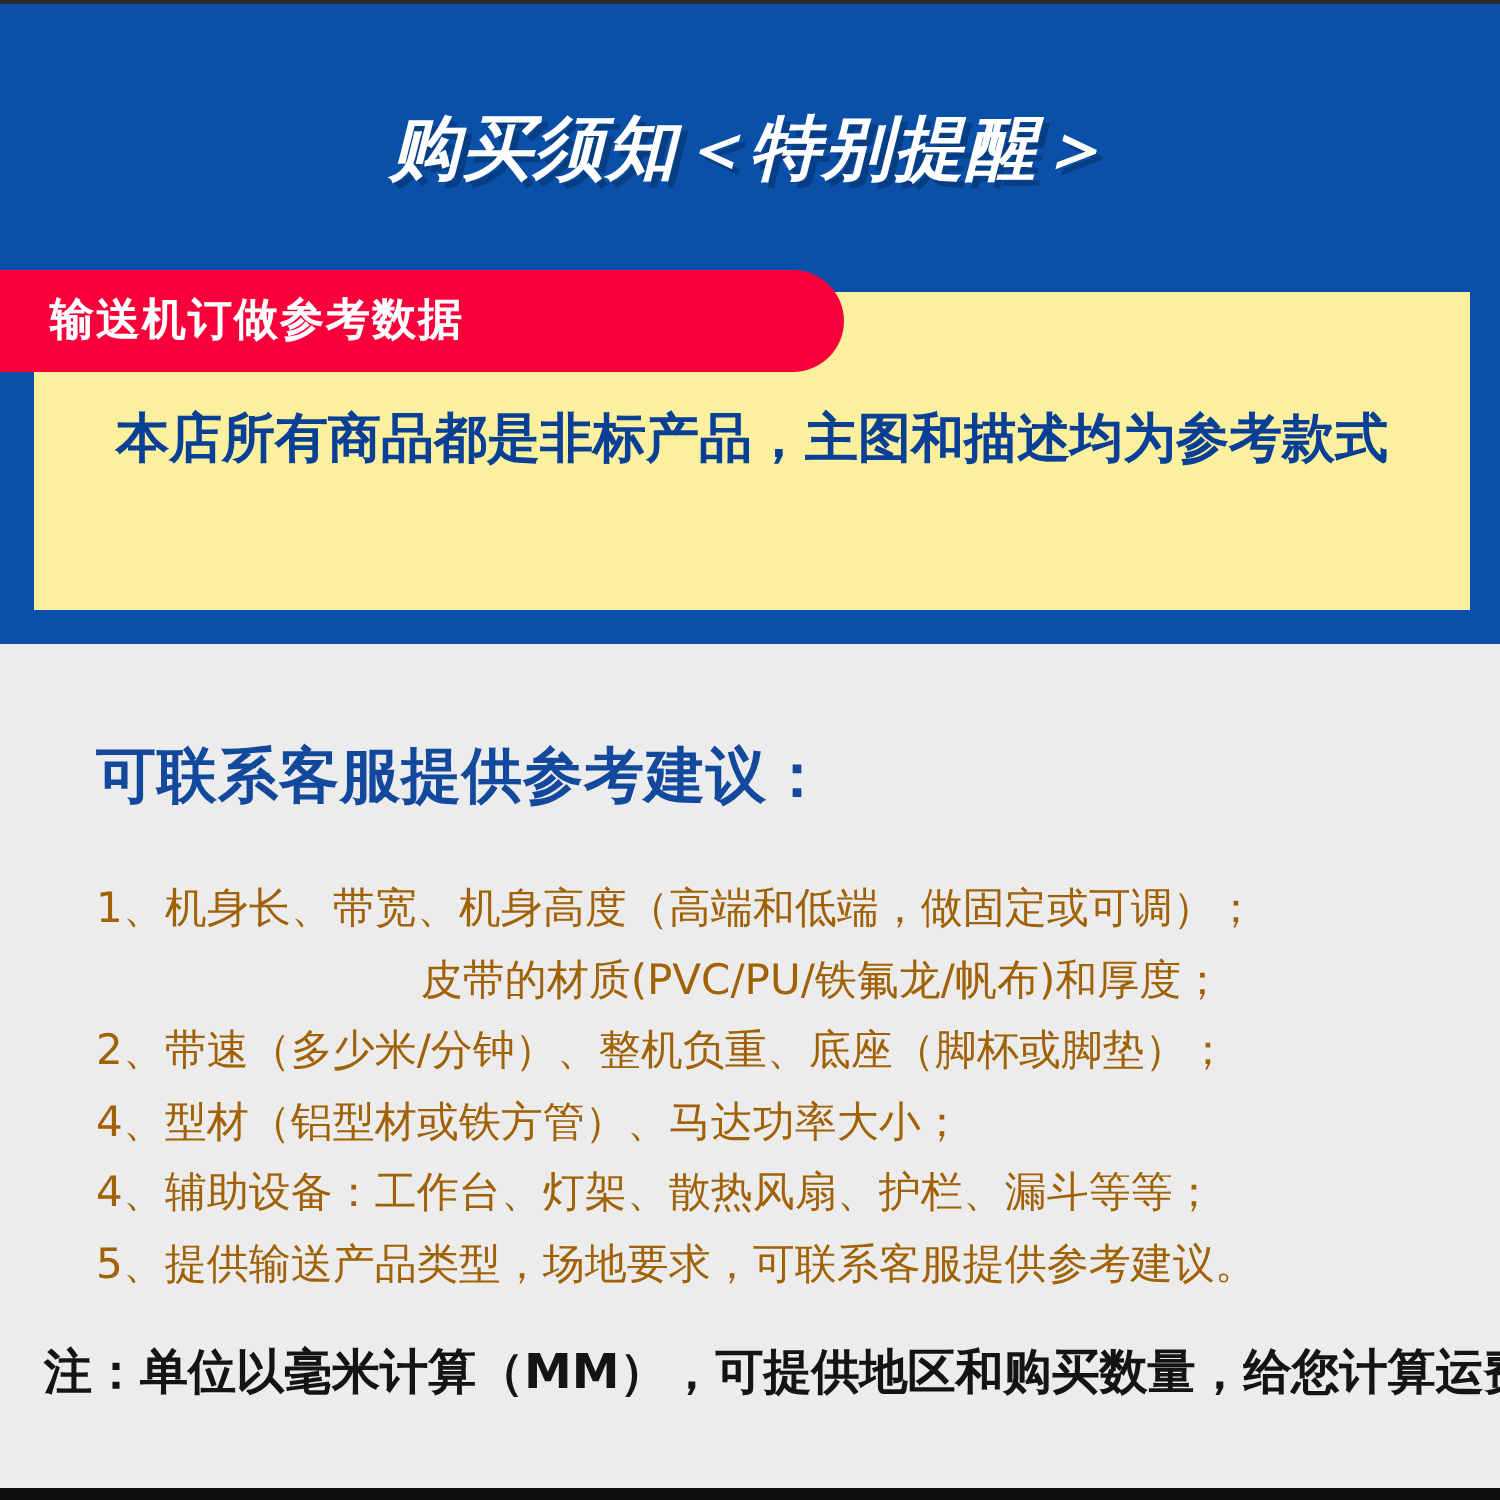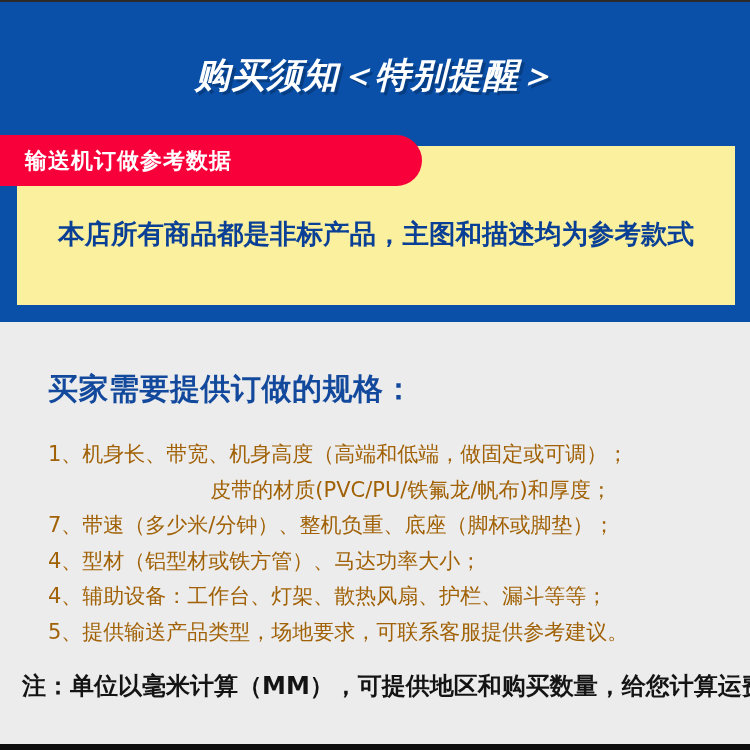--- a/index.html
+++ b/index.html
@@ -64,21 +64,21 @@
     position: absolute;
     left: 17px;
     top: 146px;
     width: 718px;
     height: 159px;
     background: #faf09e;
   }
   .callout-text {
     position: absolute;
     left: 17px;
-    top: 214px;
+    top: 200px;
     width: 718px;
     color: #0a3f96;
     font-size: 26.5px;
     line-height: 39px;
     font-weight: bold;
     text-align: center;
     white-space: nowrap;
   }
   .callout-line { display: block; }
 
@@ -162,26 +162,26 @@
 
   <div class="callout"></div>
   <div class="callout-text">
     <span class="callout-line">本店所有商品都是非标产品，主图和描述均为参考款式</span>
   </div>
 
   <div class="ribbon"></div>
   <div class="ribbon-label">输送机订做参考数据</div>
 
   <div class="spec">
-    <div class="spec-heading">买家需要提供订做的规格：</div>
+    <div class="spec-heading">可联系客服提供参考建议：</div>
 
     <div class="spec-list">
       <span class="spec-item">1、机身长、带宽、机身高度（高端和低端，做固定或可调）；</span>
       <span class="spec-item indent">皮带的材质(PVC/PU/铁氟龙/帆布)和厚度；</span>
-      <span class="spec-item">7、带速（多少米/分钟）、整机负重、底座（脚杯或脚垫）；</span>
+      <span class="spec-item">2、带速（多少米/分钟）、整机负重、底座（脚杯或脚垫）；</span>
       <span class="spec-item">4、型材（铝型材或铁方管）、马达功率大小；</span>
       <span class="spec-item">4、辅助设备：工作台、灯架、散热风扇、护栏、漏斗等等；</span>
       <span class="spec-item">5、提供输送产品类型，场地要求，可联系客服提供参考建议。</span>
     </div>
 
     <div class="spec-note">注：单位以毫米计算（MM），可提供地区和购买数量，给您计算运费。</div>
   </div>
 
   <div class="edge-rule-bottom"></div>
 </div>

